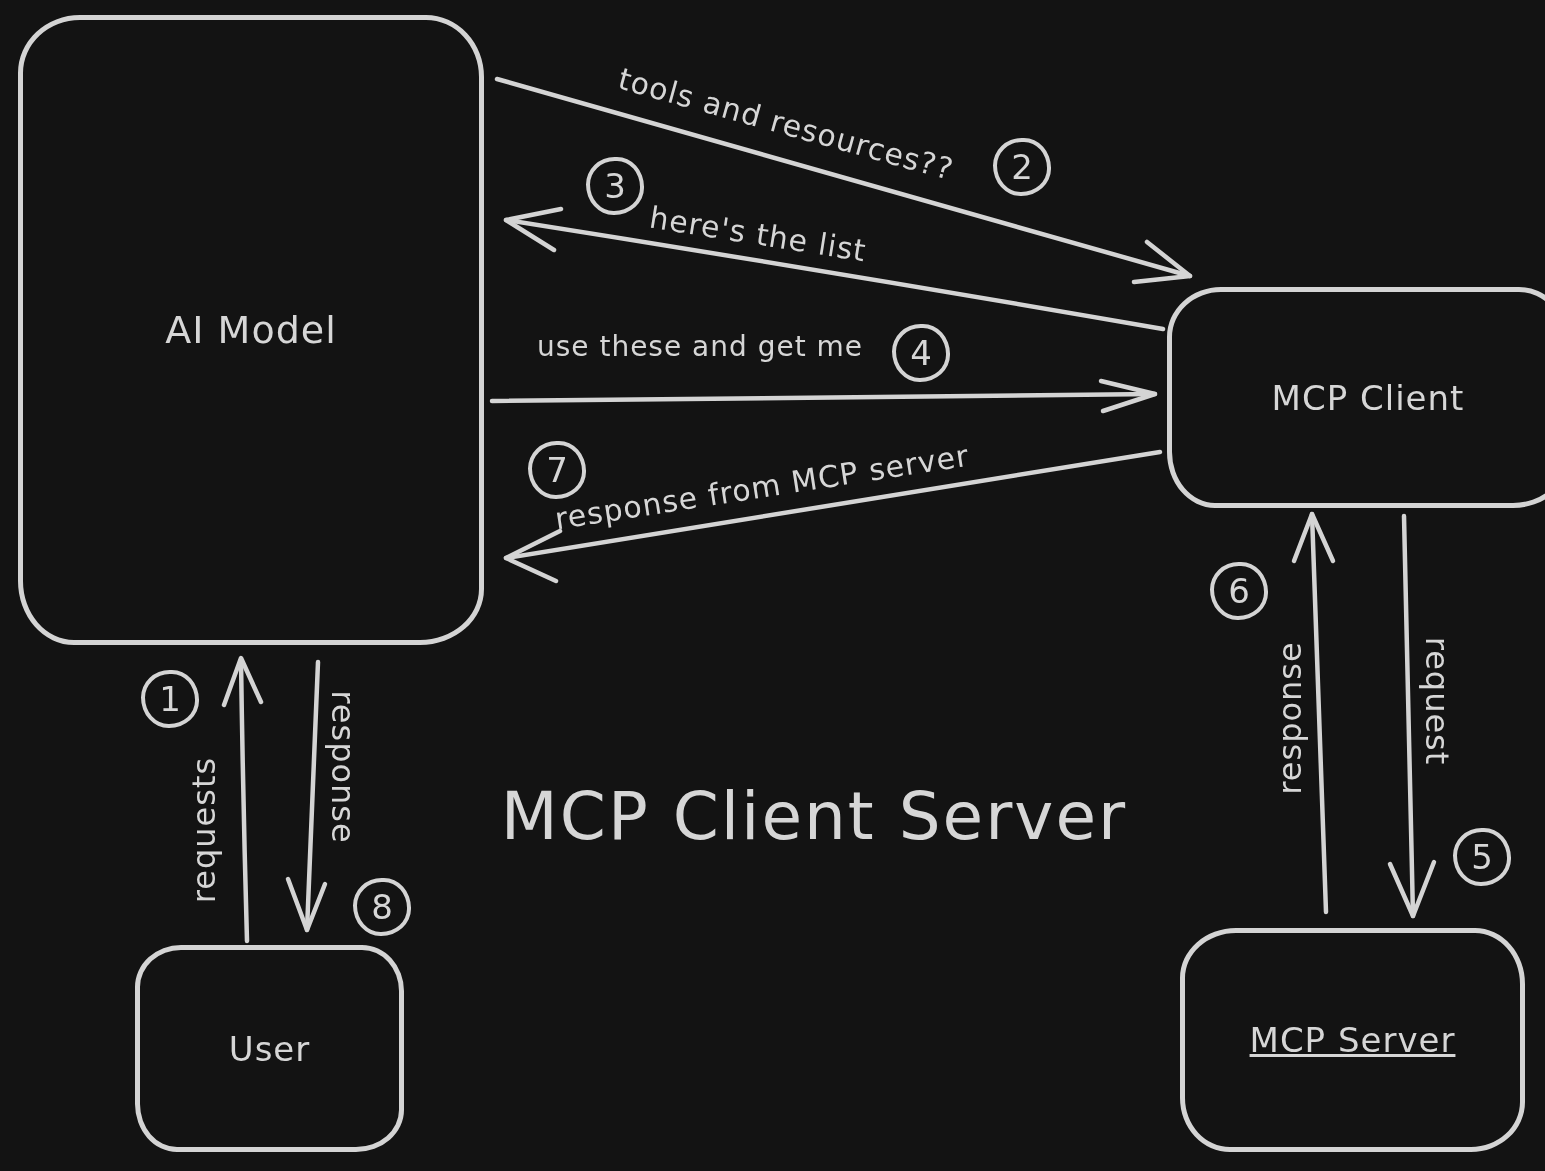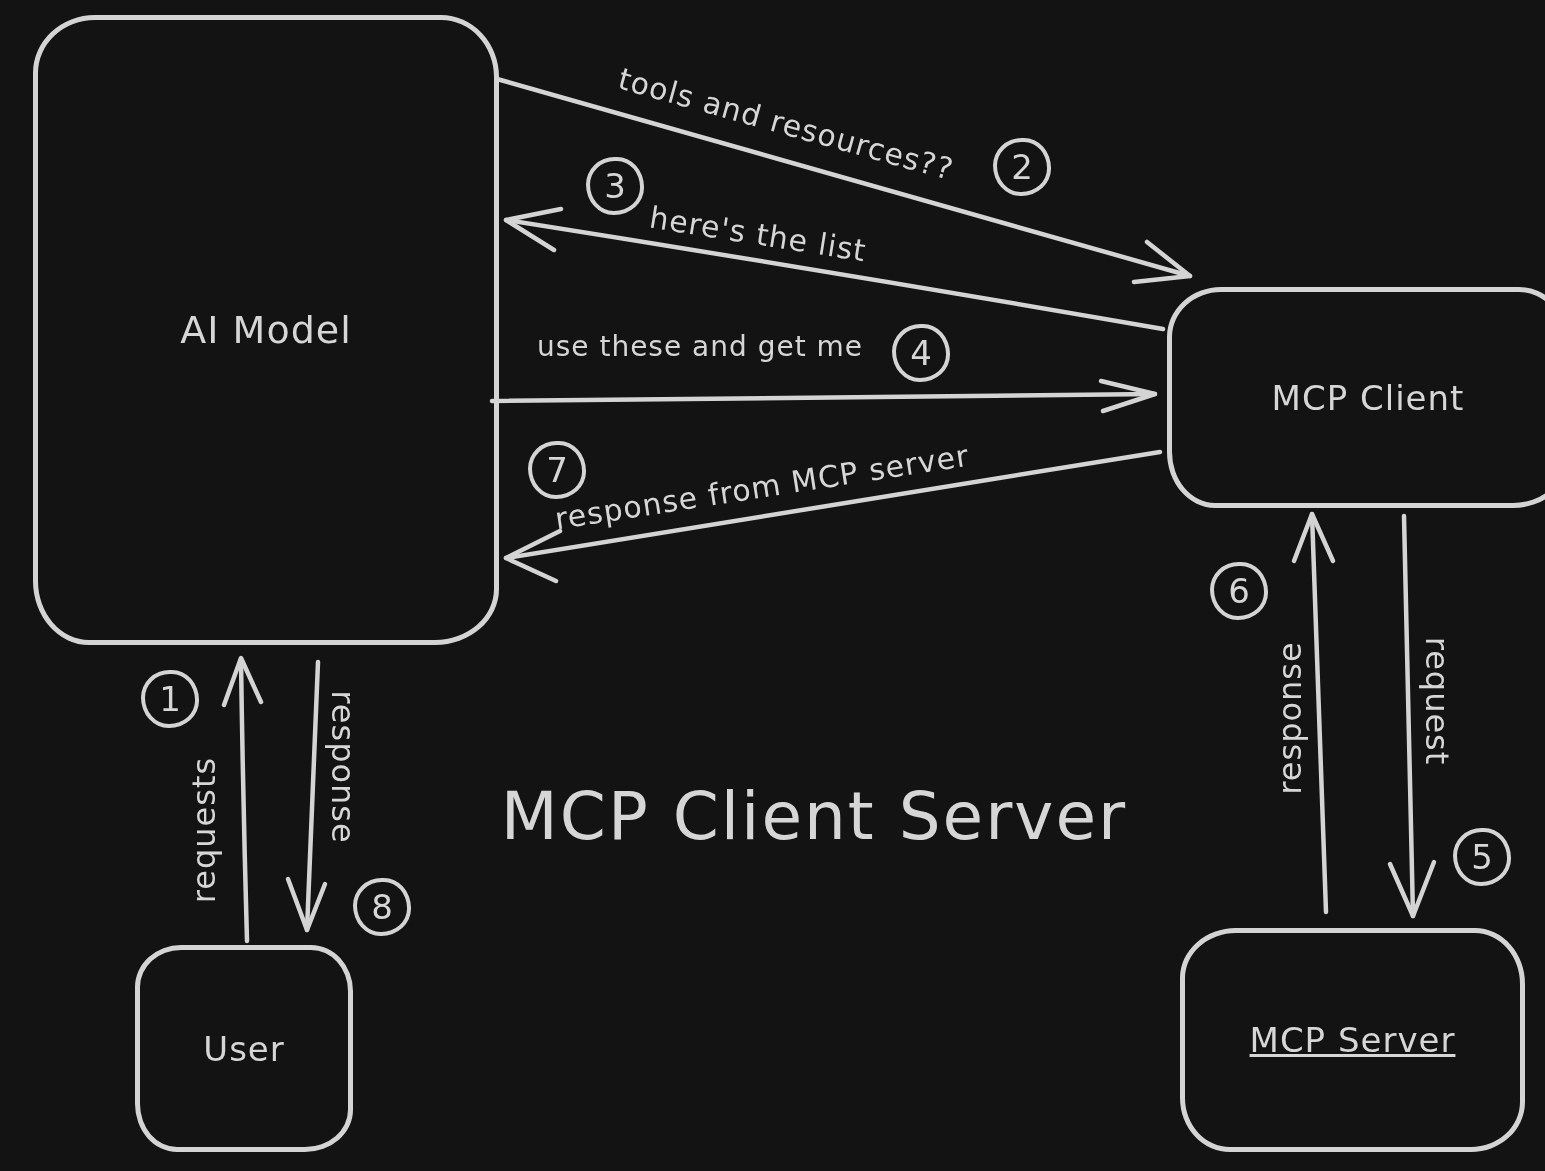--- a/index.html
+++ b/index.html
@@ -28,25 +28,25 @@
     align-items: center;
     justify-content: center;
     box-sizing: border-box;
     background: transparent;
   }
   .node-label {
     font-size: 34px;
     letter-spacing: 1px;
     white-space: nowrap;
   }
-  #node-ai-model    { left: 33px;   top: 15px;  width: 466px; height: 630px; border-radius: 62px 58px 64px 56px / 58px 62px 56px 64px; text-align: right; }
+  #node-ai-model    { left: 18px;   top: 15px;  width: 466px; height: 630px; border-radius: 62px 58px 64px 56px / 58px 62px 56px 64px; text-align: right; }
   #node-ai-model .node-label { font-size: 38px; }
   #node-mcp-client  { left: 1167px; top: 287px; width: 402px; height: 221px; border-radius: 54px 50px 56px 48px / 50px 54px 48px 56px; }
   #node-mcp-server  { left: 1180px; top: 928px; width: 345px; height: 224px; border-radius: 56px 50px 54px 50px / 50px 56px 50px 54px; text-decoration: underline; }
-  #node-user        { left: 135px;  top: 945px; width: 218px; height: 207px; border-radius: 46px 42px 48px 42px / 42px 46px 42px 48px; }
+  #node-user        { left: 135px;  top: 945px; width: 269px; height: 207px; border-radius: 46px 42px 48px 42px / 42px 46px 42px 48px; }
 
   .badge {
     position: absolute;
     width: 58px; height: 58px;
     border: 4px solid #d4d4d4;
     border-radius: 50% 47% 52% 48% / 48% 52% 47% 53%;
     display: flex;
     align-items: center;
     justify-content: center;
     font-size: 34px;

